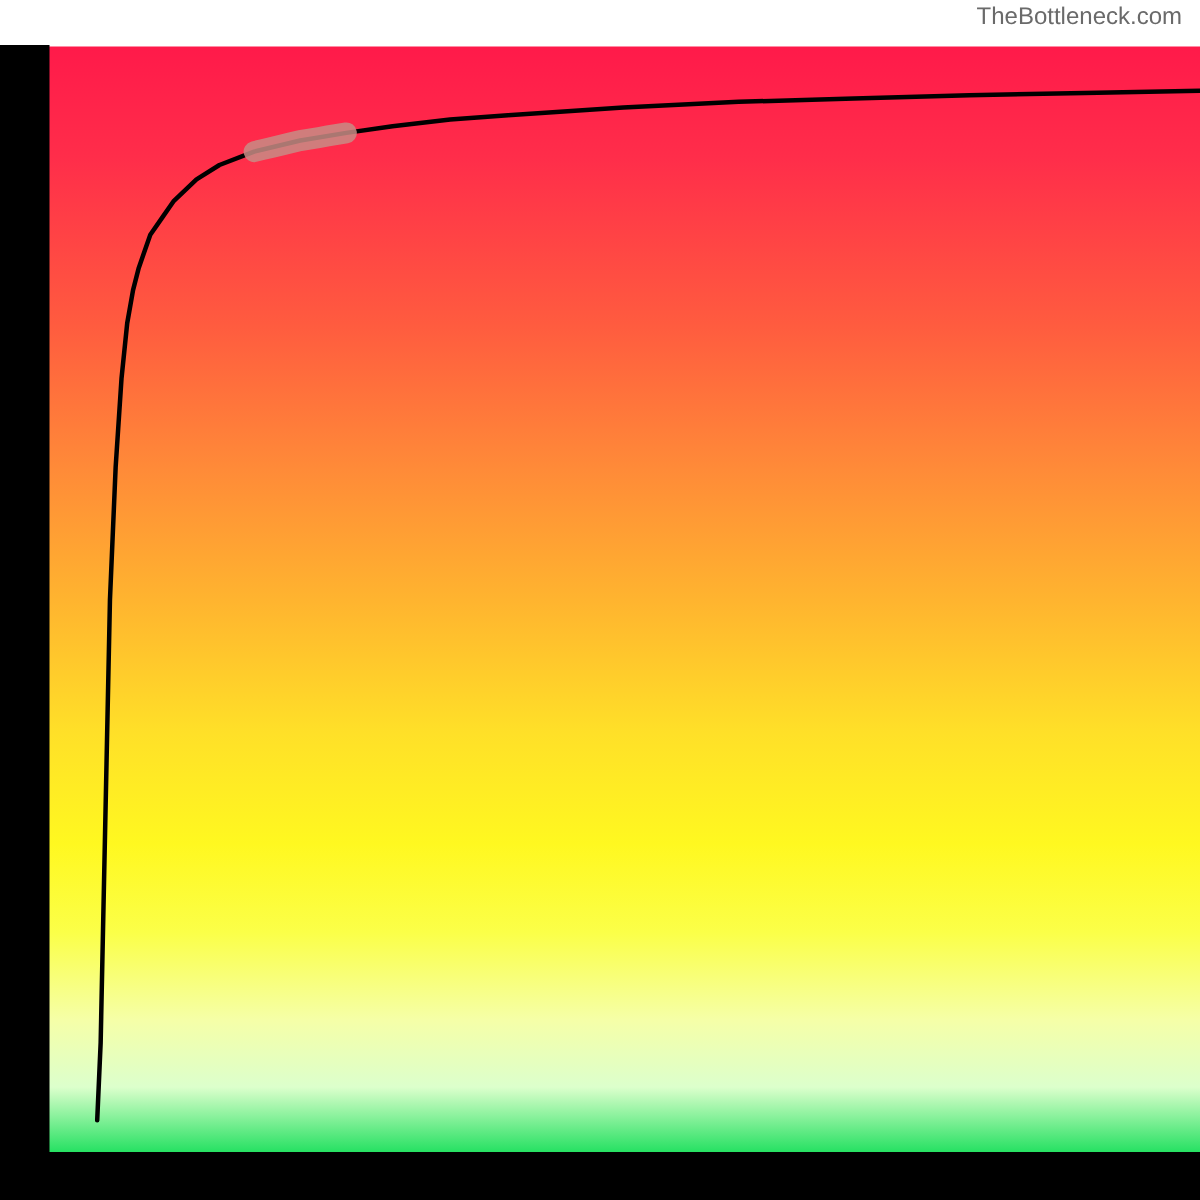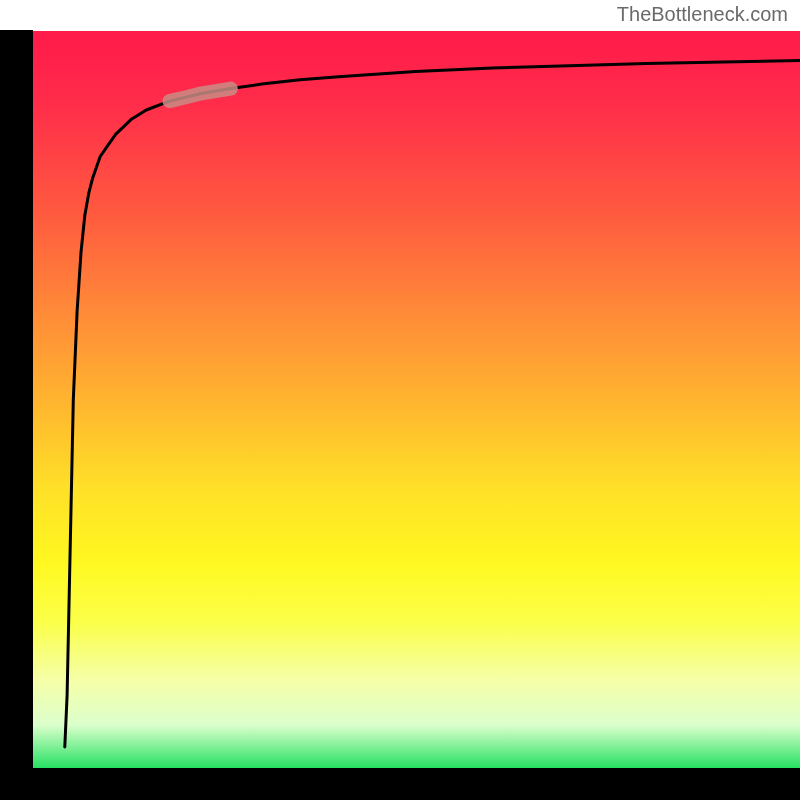--- a/index.html
+++ b/index.html
@@ -8,21 +8,21 @@
     height: 800px;
     background: #fff;
     font-family: Arial, Helvetica, sans-serif;
     position: relative;
     overflow: hidden;
   }
   .watermark {
     position: absolute;
     top: 3px;
     right: 12px;
-    font-size: 20px;
+    font-size: 16px;
     color: #6a6a6a;
     font-weight: 400;
     z-index: 10;
   }
   .plot-wrap {
     position: absolute;
     left: 0;
     top: 0;
     width: 800px;
     height: 800px;

